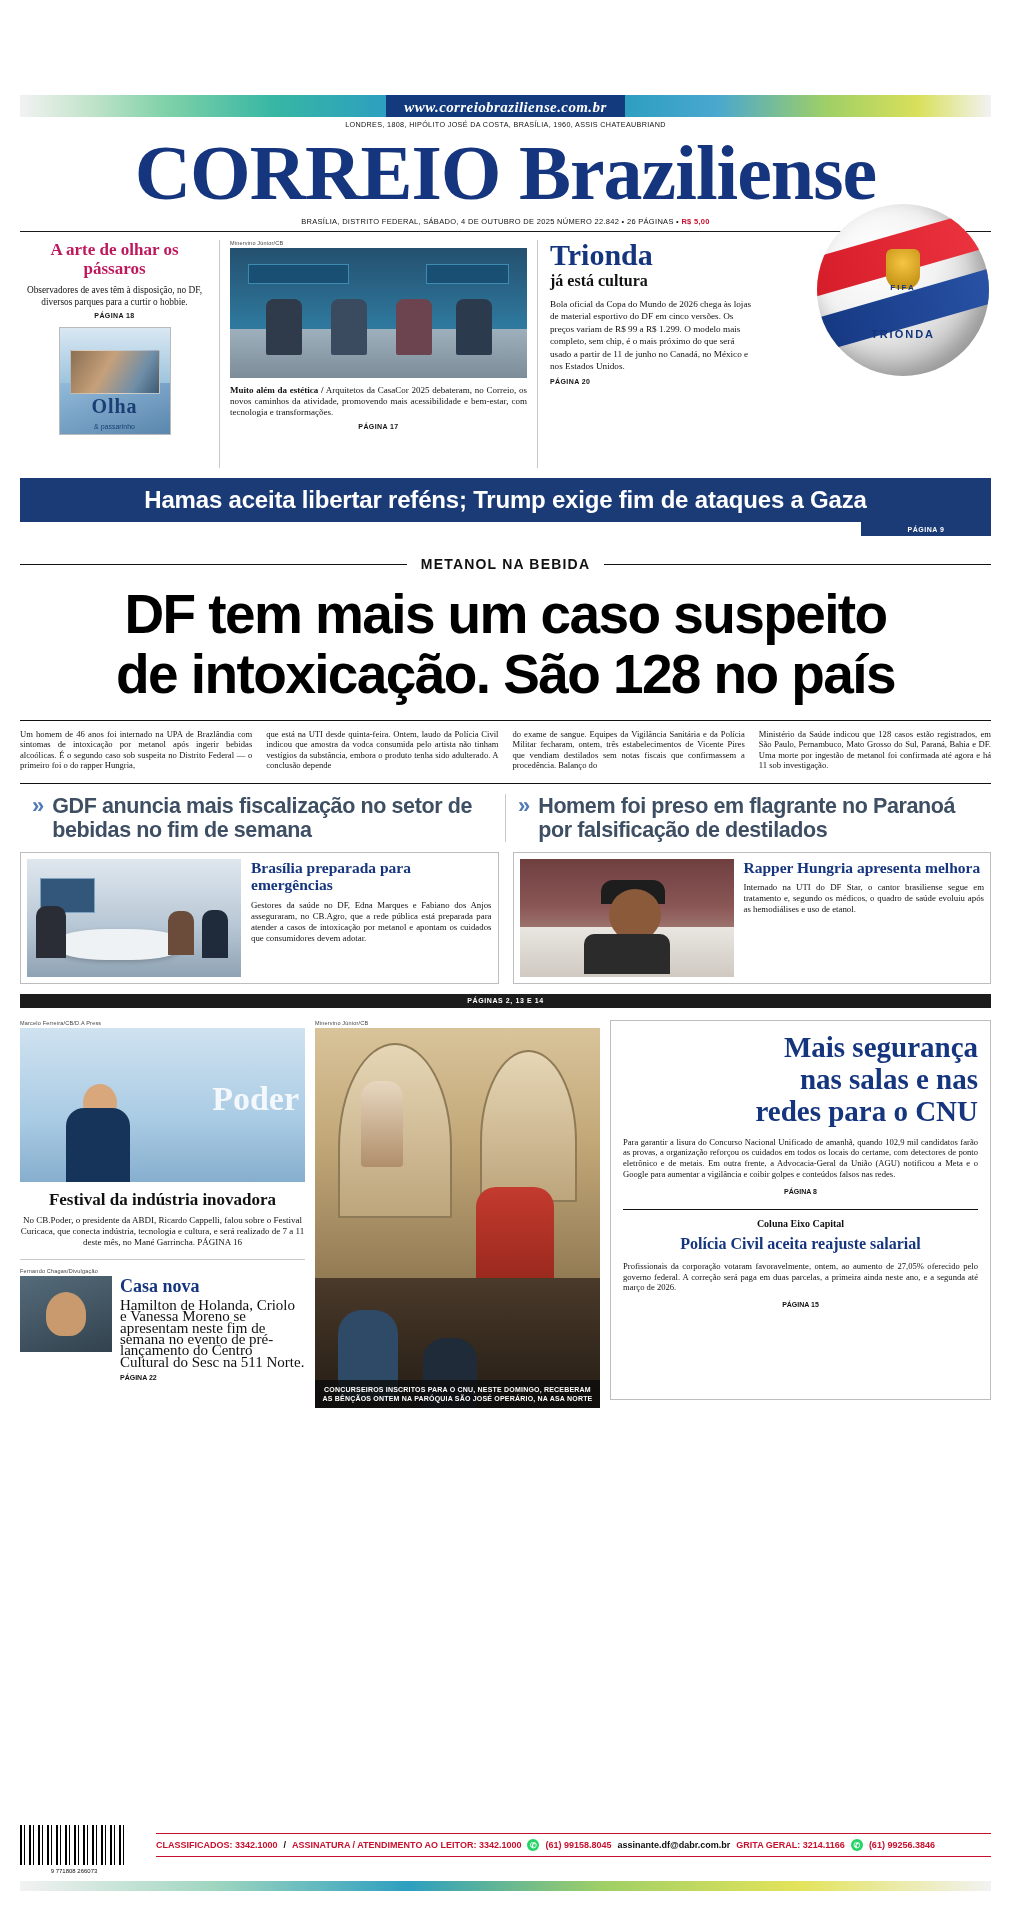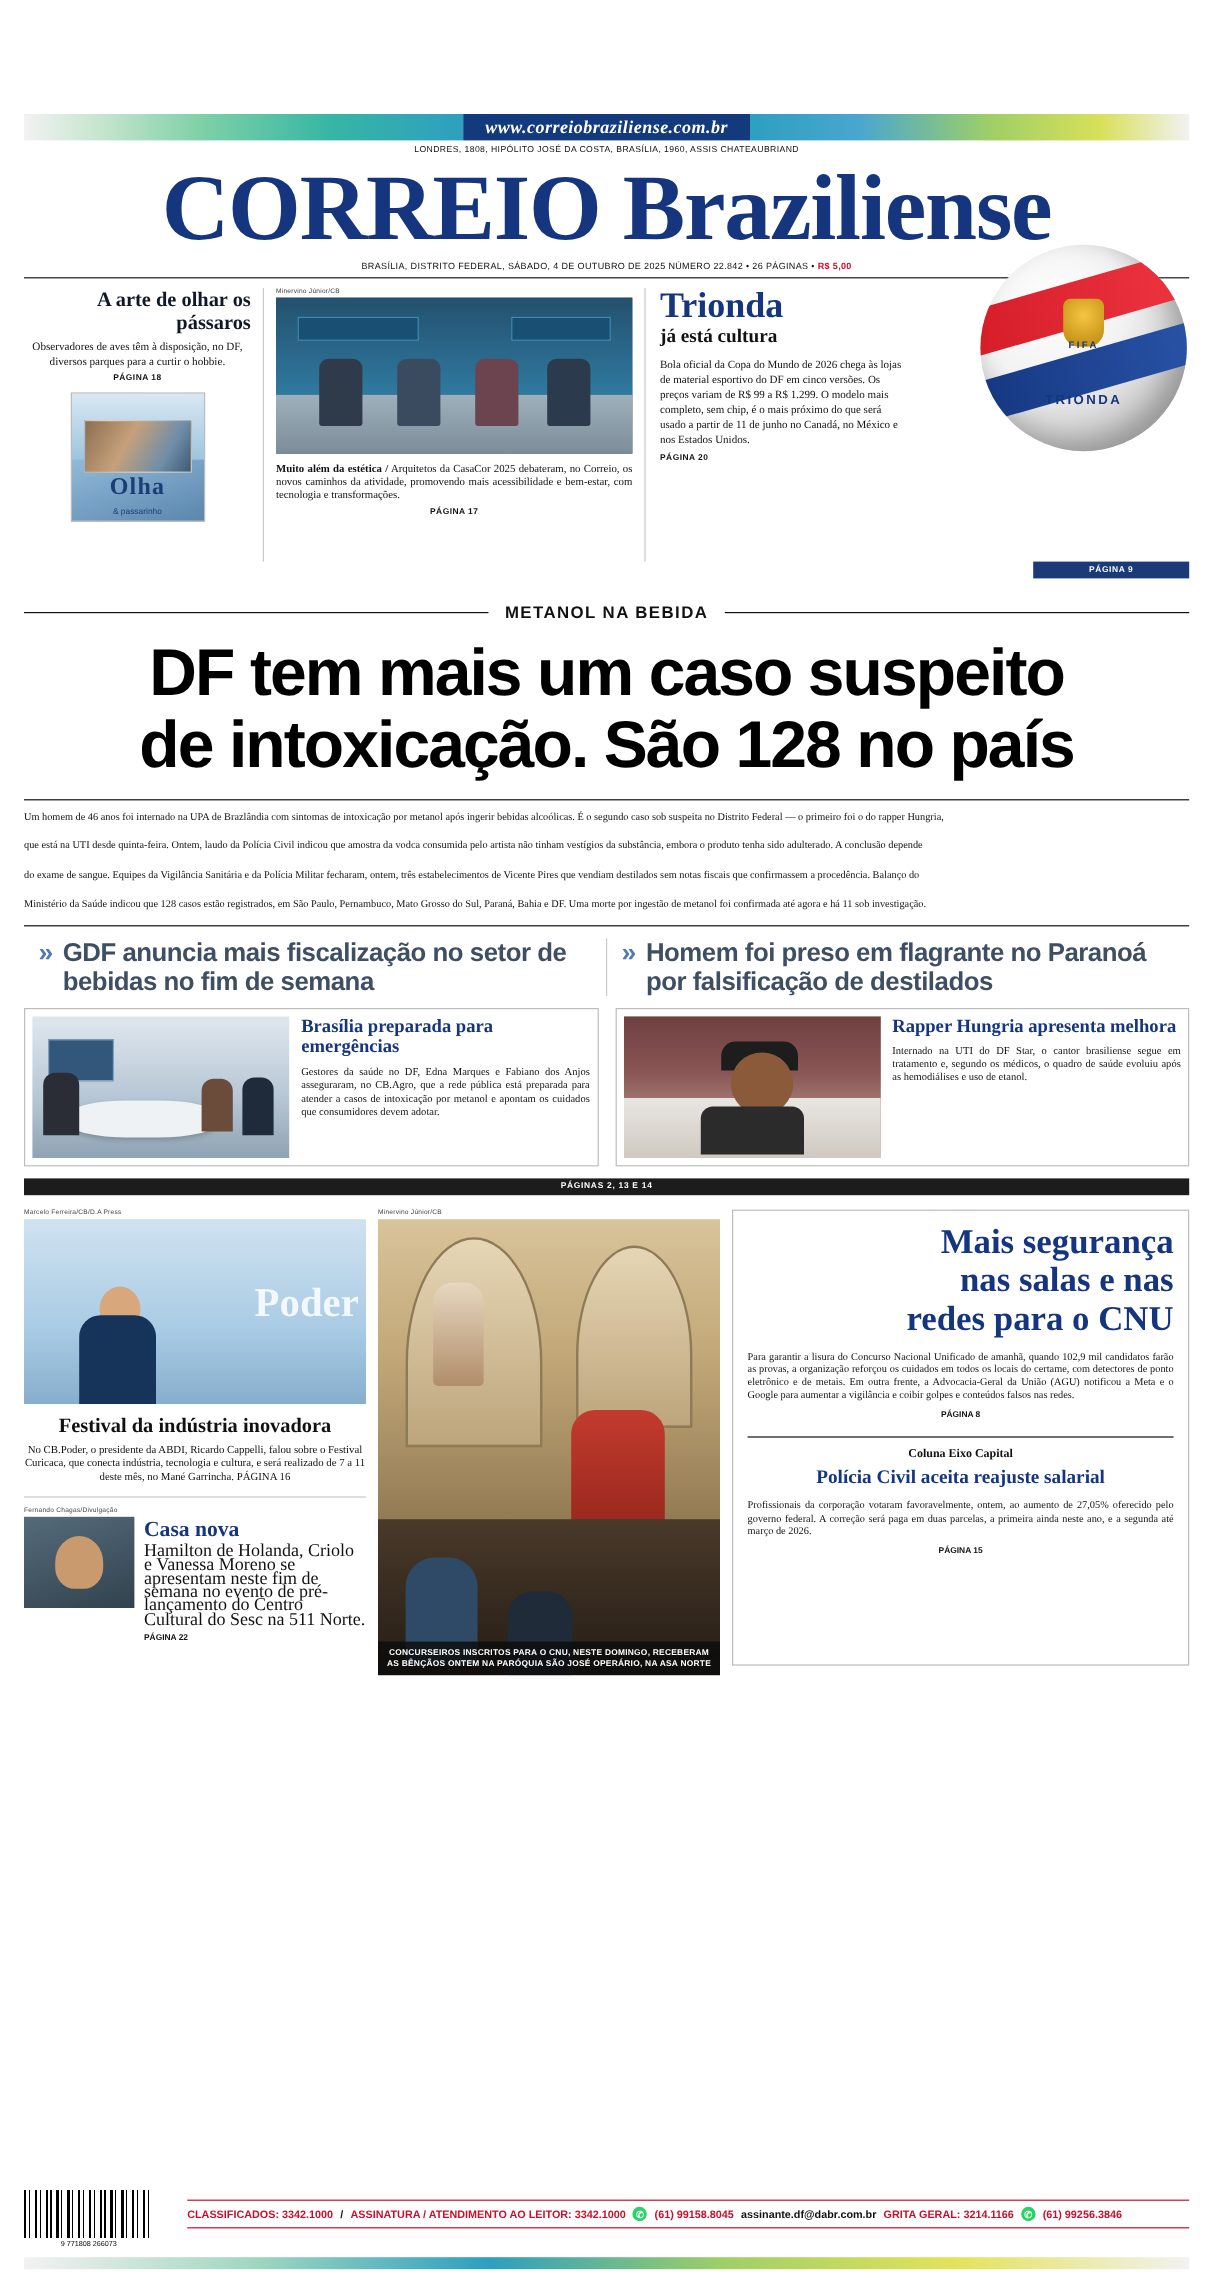--- a/index.html
+++ b/index.html
@@ -100,22 +100,22 @@
     width: 200px;
     padding-right: 10px;
     border-right: 1px solid #c9c9c9;
     position: relative;
   }
   .t1-title {
     font-family: "Liberation Serif", serif;
     font-weight: bold;
     font-size: 17px;
     line-height: 19px;
-    text-align: right;
-    color: #0f172a;
+    text-align: center;
+    color: #be185d;
   }
   .t1-body {
     font-size: 9.3px;
     line-height: 11.5px;
     text-align: center;
     margin-top: 7px;
     font-family: "Liberation Serif", serif;
   }
   .t1-page {
     font-family: "Liberation Sans", sans-serif;
@@ -321,21 +321,20 @@
     letter-spacing: -1.6px;
     margin-top: 12px;
     color: #000;
   }
   .lede {
     display: flex;
     gap: 14px;
     margin-top: 16px;
     border-top: 1px solid #111;
     padding-top: 8px;
-    flex-direction: column;
   }
   .lede .col {
     flex: 1;
     font-size: 8.6px;
     line-height: 10.4px;
     text-align: justify;
   }
 
   
   .subheads {
@@ -666,20 +665,21 @@
           <div class="fifa">FIFA</div>
           <div class="name">TRIONDA</div>
         </div>
         <div class="t3-title">Trionda</div>
         <div class="t3-sub">já está cultura</div>
         <div class="t3-body">Bola oficial da Copa do Mundo de 2026 chega às lojas de material esportivo do DF em cinco versões. Os preços variam de R$ 99 a R$ 1.299. O modelo mais completo, sem chip, é o mais próximo do que será usado a partir de 11 de junho no Canadá, no México e nos Estados Unidos.</div>
         <div class="t3-page">PÁGINA 20</div>
       </div>
     </div>
 
+    <div class="banner">Hamas aceita libertar reféns; Trump exige fim de ataques a Gaza</div>
     <div class="banner-page">PÁGINA 9</div>
 
     <div class="kicker-wrap">
       <div class="kicker-line"></div>
       <div class="kicker">METANOL NA BEBIDA</div>
       <div class="kicker-line"></div>
     </div>
     <div class="headline">
       <div>DF tem mais um caso suspeito</div>
       <div>de intoxicação. São 128 no país</div>

